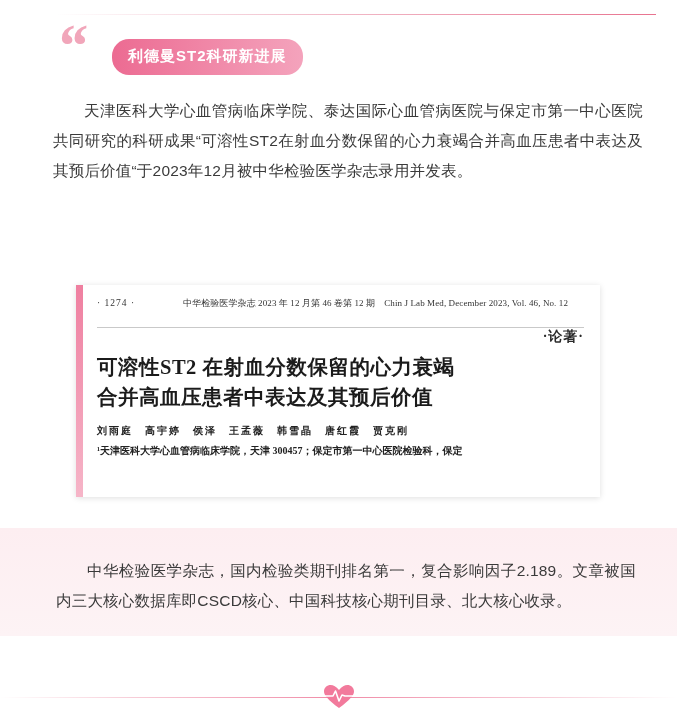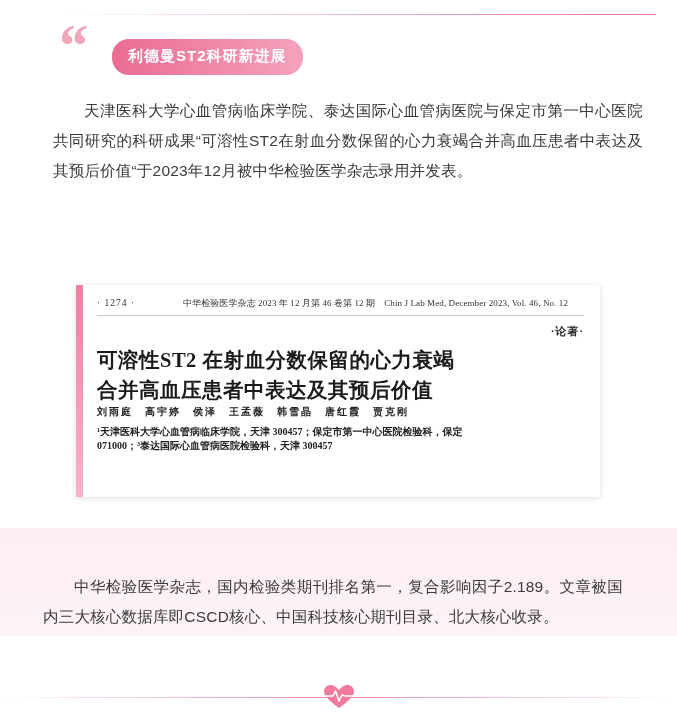--- a/index.html
+++ b/index.html
@@ -109,49 +109,49 @@
     padding: 12px 16px 0 14px;
     font-family: "Liberation Serif", serif;
     color: #2a2a2a;
   }
   .clip-runhead {
     display: flex;
     align-items: baseline;
     font-size: 9px;
     color: #333;
     border-bottom: 1px solid #c9c9c9;
-    padding-bottom: 5px;
+    padding-bottom: 17px;
   }
   .clip-pageno {
     width: 70px;
     font-size: 9.5px;
     letter-spacing: 1px;
   }
   .clip-runhead-mid {
     flex: 1;
     text-align: center;
     font-size: 9px;
     letter-spacing: 0.1px;
   }
   .clip-kind {
     text-align: right;
-    font-size: 11px;
-    margin-top: 8px;
+    font-size: 14px;
     letter-spacing: 1px;
     font-weight: bold;
   }
   .clip-title {
     margin-top: 6px;
     font-size: 20.5px;
     font-weight: bold;
     line-height: 30px;
     letter-spacing: 0.5px;
     color: #1b1b1b;
   }
   .clip-authors {
+    margin-top: 12px;
     font-size: 10px;
     font-weight: bold;
     letter-spacing: 2px;
     color: #222;
   }
   .clip-affil {
     margin-top: 6px;
     font-size: 10px;
     line-height: 14px;
     color: #222;
@@ -167,30 +167,29 @@
   .pink-block {
     position: absolute;
     left: 0;
     top: 528px;
     width: 677px;
     height: 108px;
     background: linear-gradient(to bottom, #fdeef1 0%, #fdf3f5 100%);
   }
   .pink-text {
     position: absolute;
-    left: 43px;
+    left: 56px;
     top: 556px;
     width: 580px;
     font-size: 15.5px;
     line-height: 30px;
     color: #3a3a3a;
     text-align: justify;
     text-indent: 2em;
     letter-spacing: 0.2px;
-    margin-top: 16px;
   }
 
   
   .bottom-rule {
     position: absolute;
     left: 0;
     top: 697px;
     width: 677px;
     height: 1px;
     background: linear-gradient(to right, #ffffff 0%, #f7ccd7 20%, #f08aa6 50%, #f7ccd7 80%, #ffffff 100%);
@@ -225,21 +224,20 @@
         <span class="clip-runhead-mid">中华检验医学杂志 2023 年 12 月第 46 卷第 12 期　Chin J Lab Med, December 2023, Vol. 46, No. 12</span>
       </div>
       <div class="clip-kind">·论著·</div>
       <div class="clip-title">
         <div>可溶性ST2 在射血分数保留的心力衰竭</div>
         <div>合并高血压患者中表达及其预后价值</div>
       </div>
       <div class="clip-authors">刘雨庭　高宇婷　侯泽　王孟薇　韩雪晶　唐红霞　贾克刚</div>
       <div class="clip-affil">
         <div>¹天津医科大学心血管病临床学院，天津 300457；保定市第一中心医院检验科，保定</div>
-        <div>071000；³泰达国际心血管病医院检验科，天津 300457</div>
       </div>
     </div>
   </div>
 
   <div class="pink-block"></div>
   <div class="pink-text">中华检验医学杂志，国内检验类期刊排名第一，复合影响因子2.189。文章被国内三大核心数据库即CSCD核心、中国科技核心期刊目录、北大核心收录。</div>
 
   <div class="bottom-rule"></div>
   <svg class="heart" viewBox="0 0 34 26">
     <path d="M17 24 C 6 16, 2 11, 2 7.5 C 2 3.5, 5.2 1, 8.6 1 C 11.4 1, 14.2 2.6, 17 6 C 19.8 2.6, 22.6 1, 25.4 1 C 28.8 1, 32 3.5, 32 7.5 C 32 11, 28 16, 17 24 Z" fill="#f27a9c"></path>

